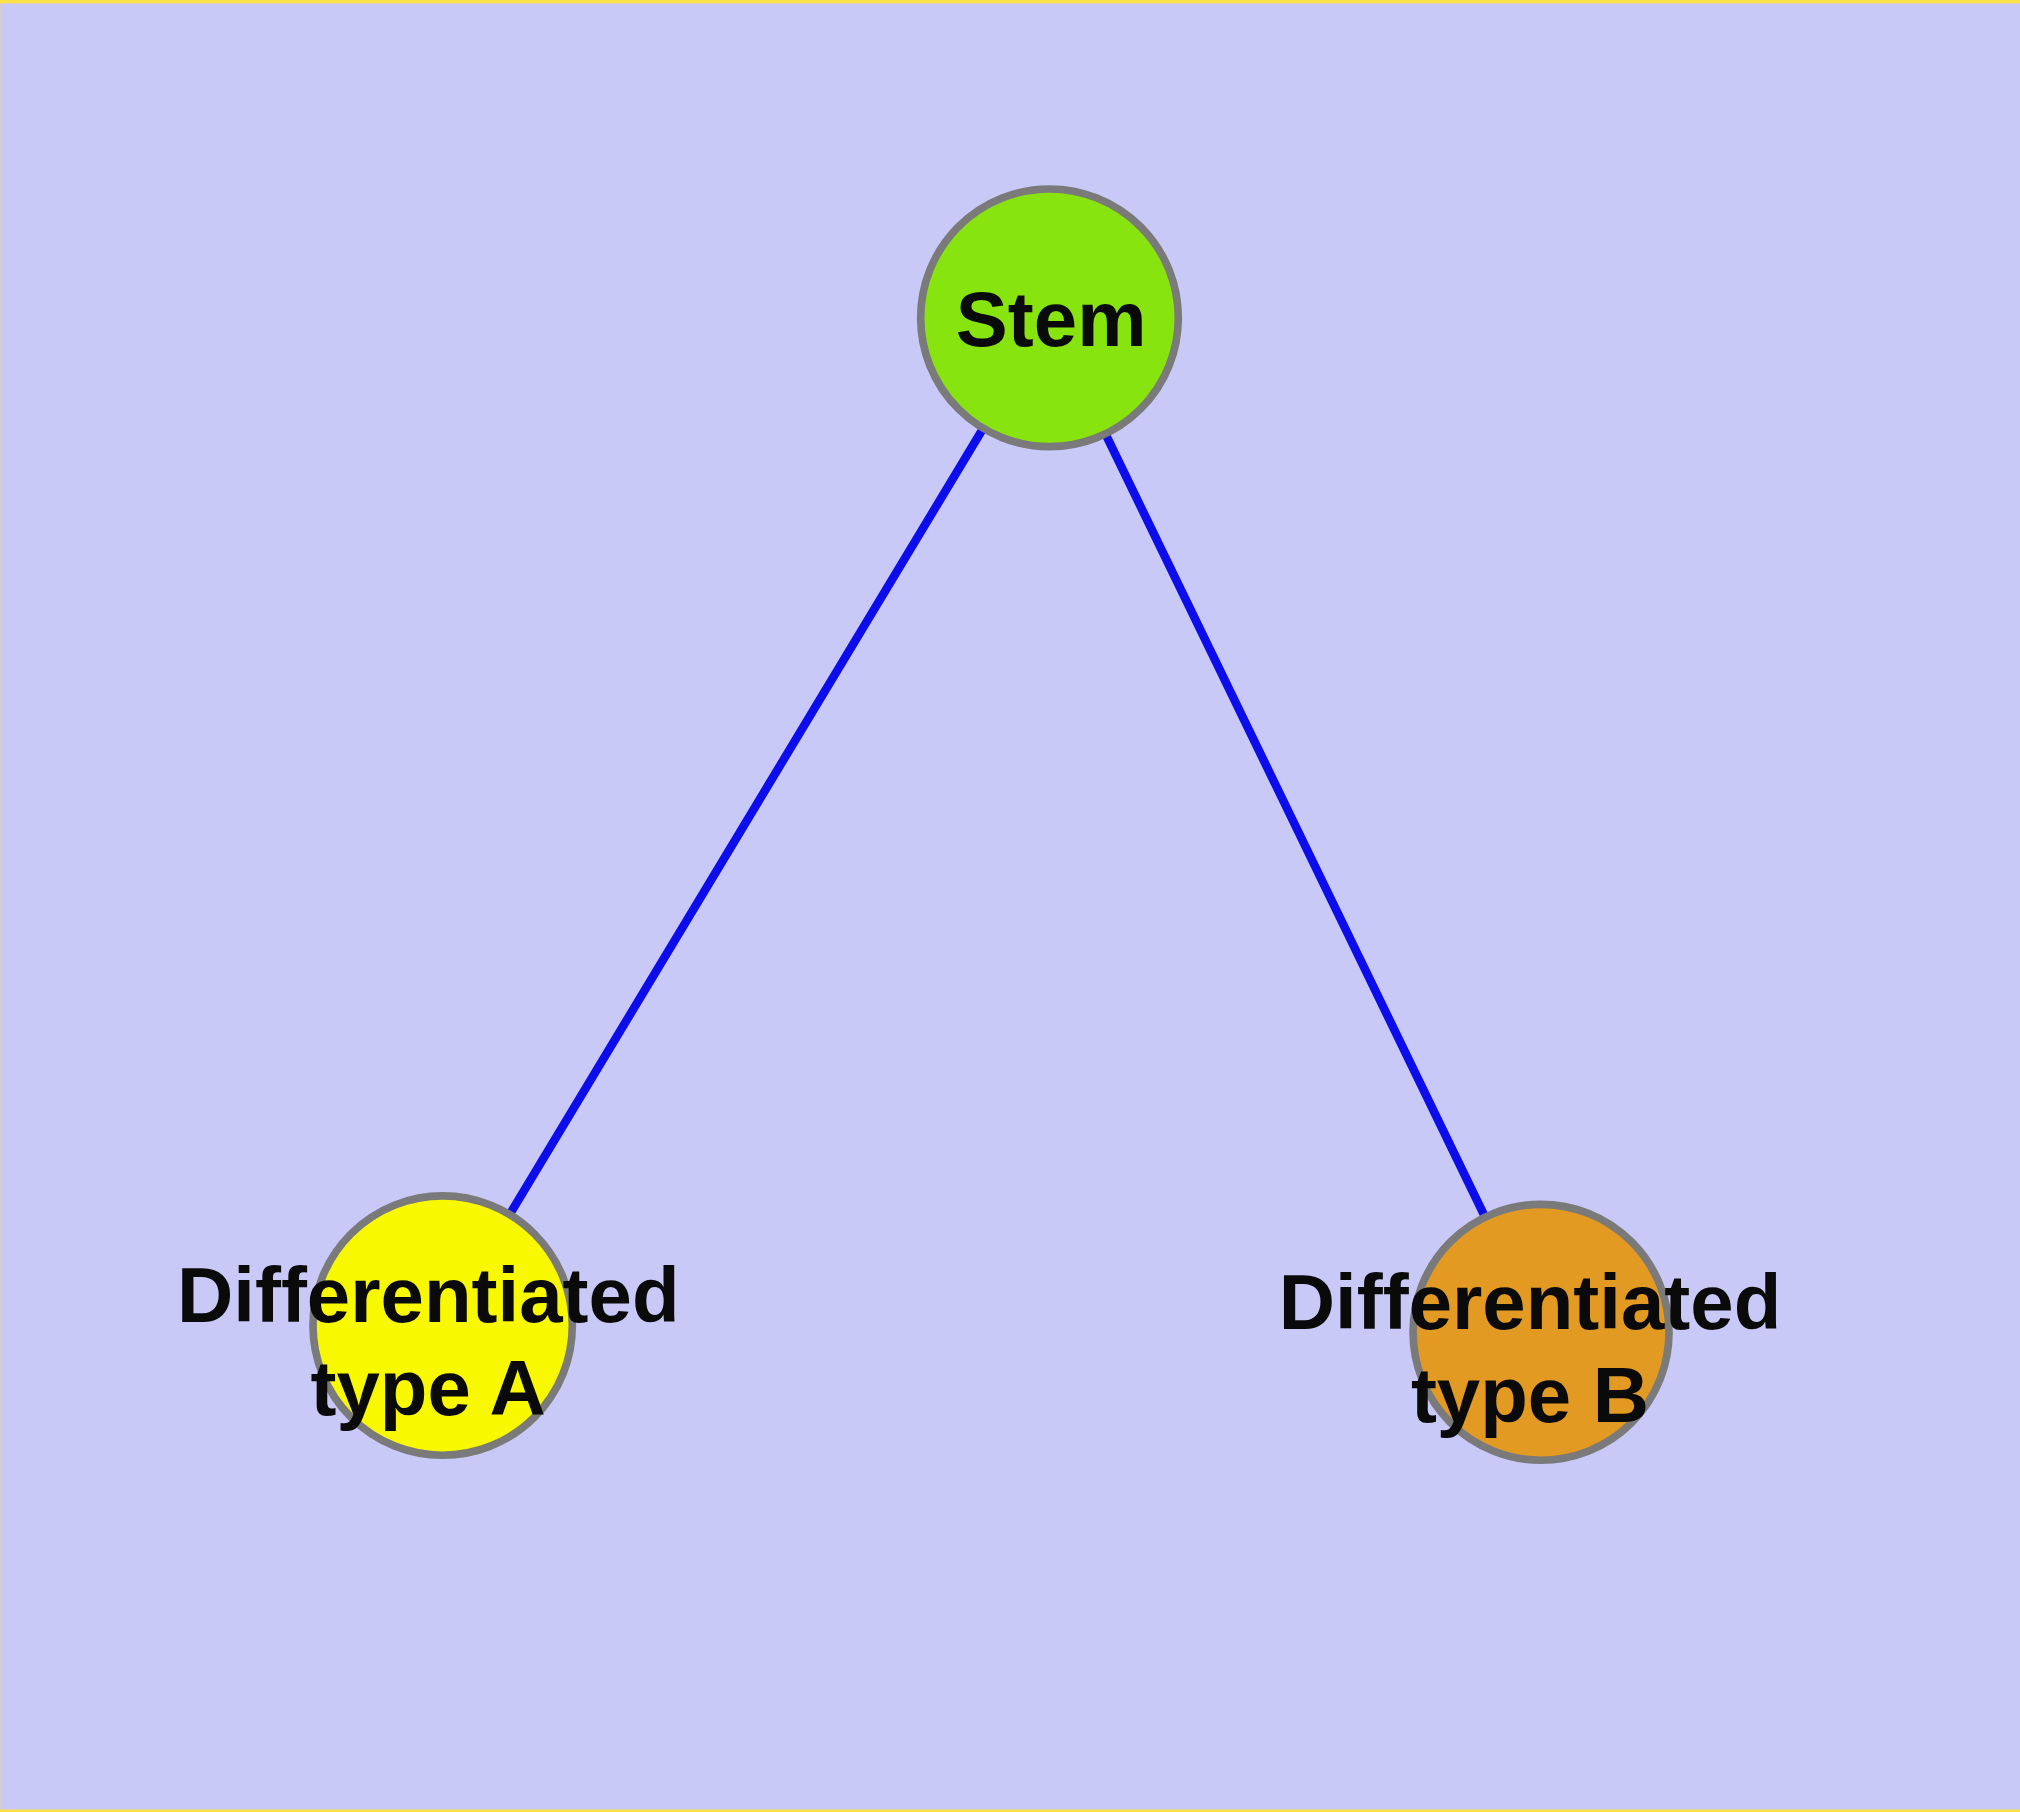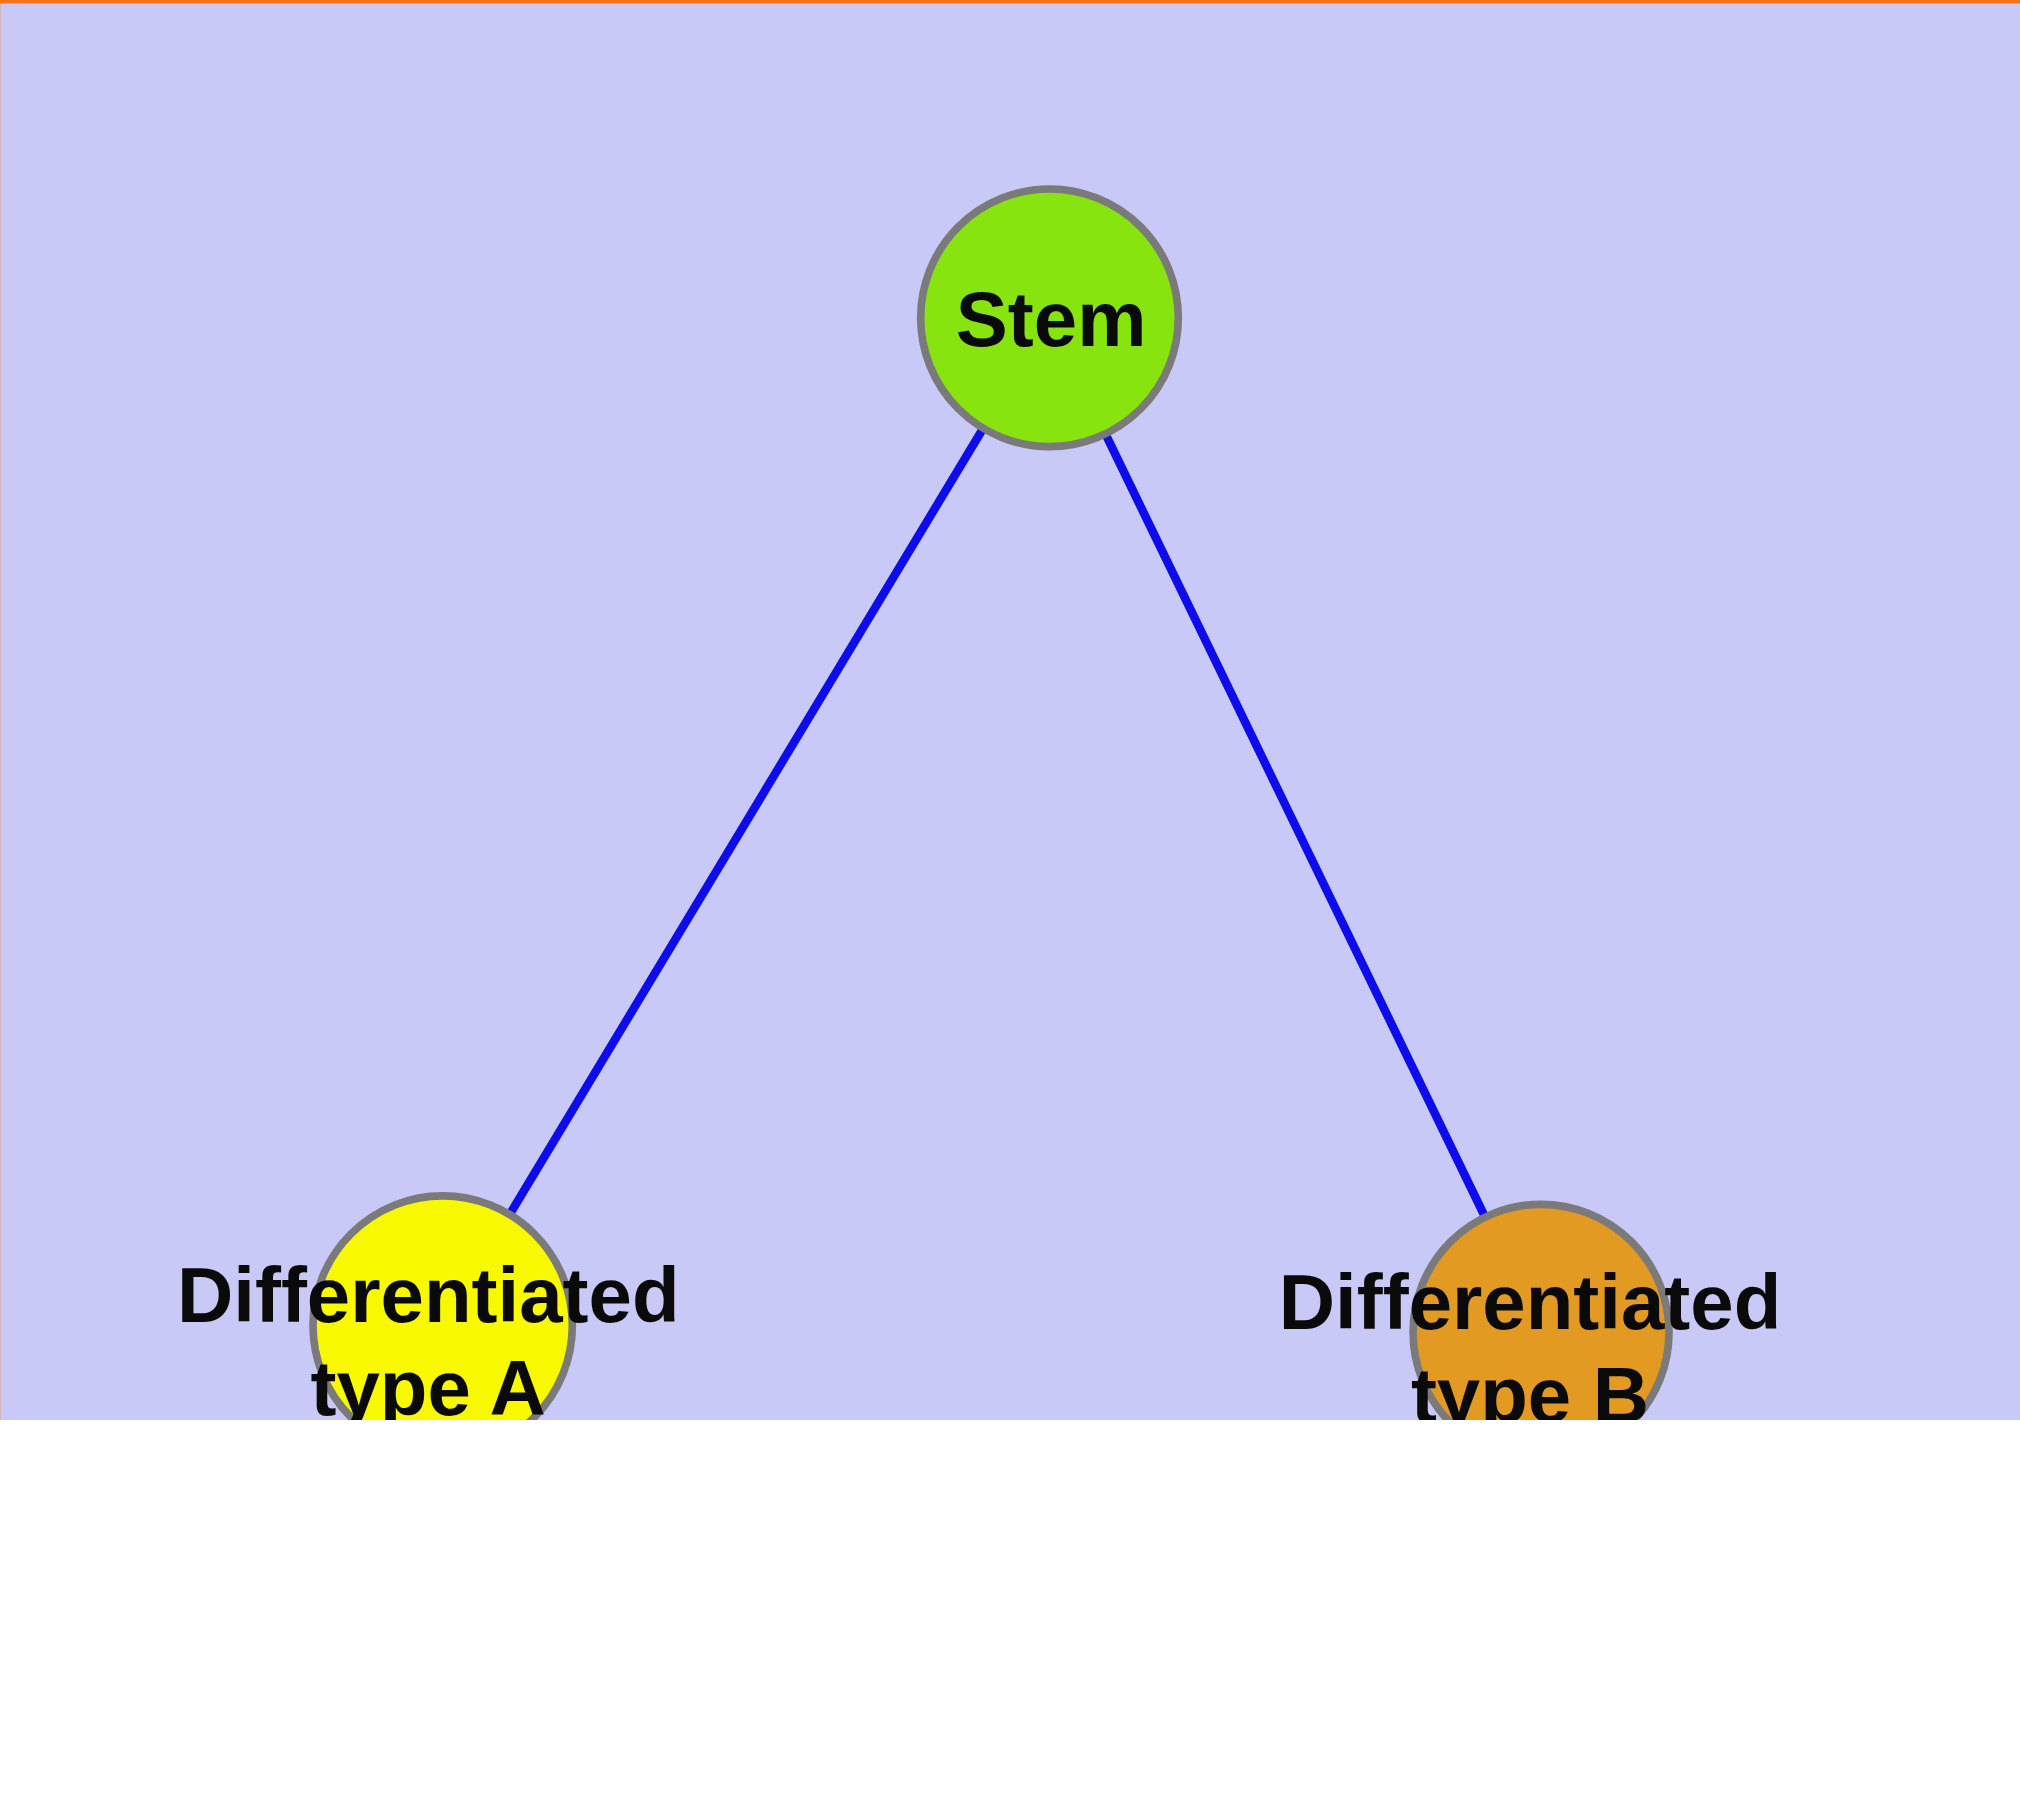--- a/index.html
+++ b/index.html
@@ -2,23 +2,23 @@
 <html style="font-size:13.6px"><head>
 <meta charset="utf-8">
 <style>
   html, body {
     margin: 0;
     padding: 0;
     background: #ffffff;
   }
   .diagram-wrap {
     width: 2021px;
-    height: 1420px;
+    height: 1812px;
     position: relative;
-    background: #f97316;
+    background: #fde047;
     overflow: hidden;
   }
   svg {
     display: block;
     width: 2021px;
     height: 1812px;
   }
   .node-label {
     font-family: "Liberation Sans", "DejaVu Sans", sans-serif;
     font-weight: bold;

